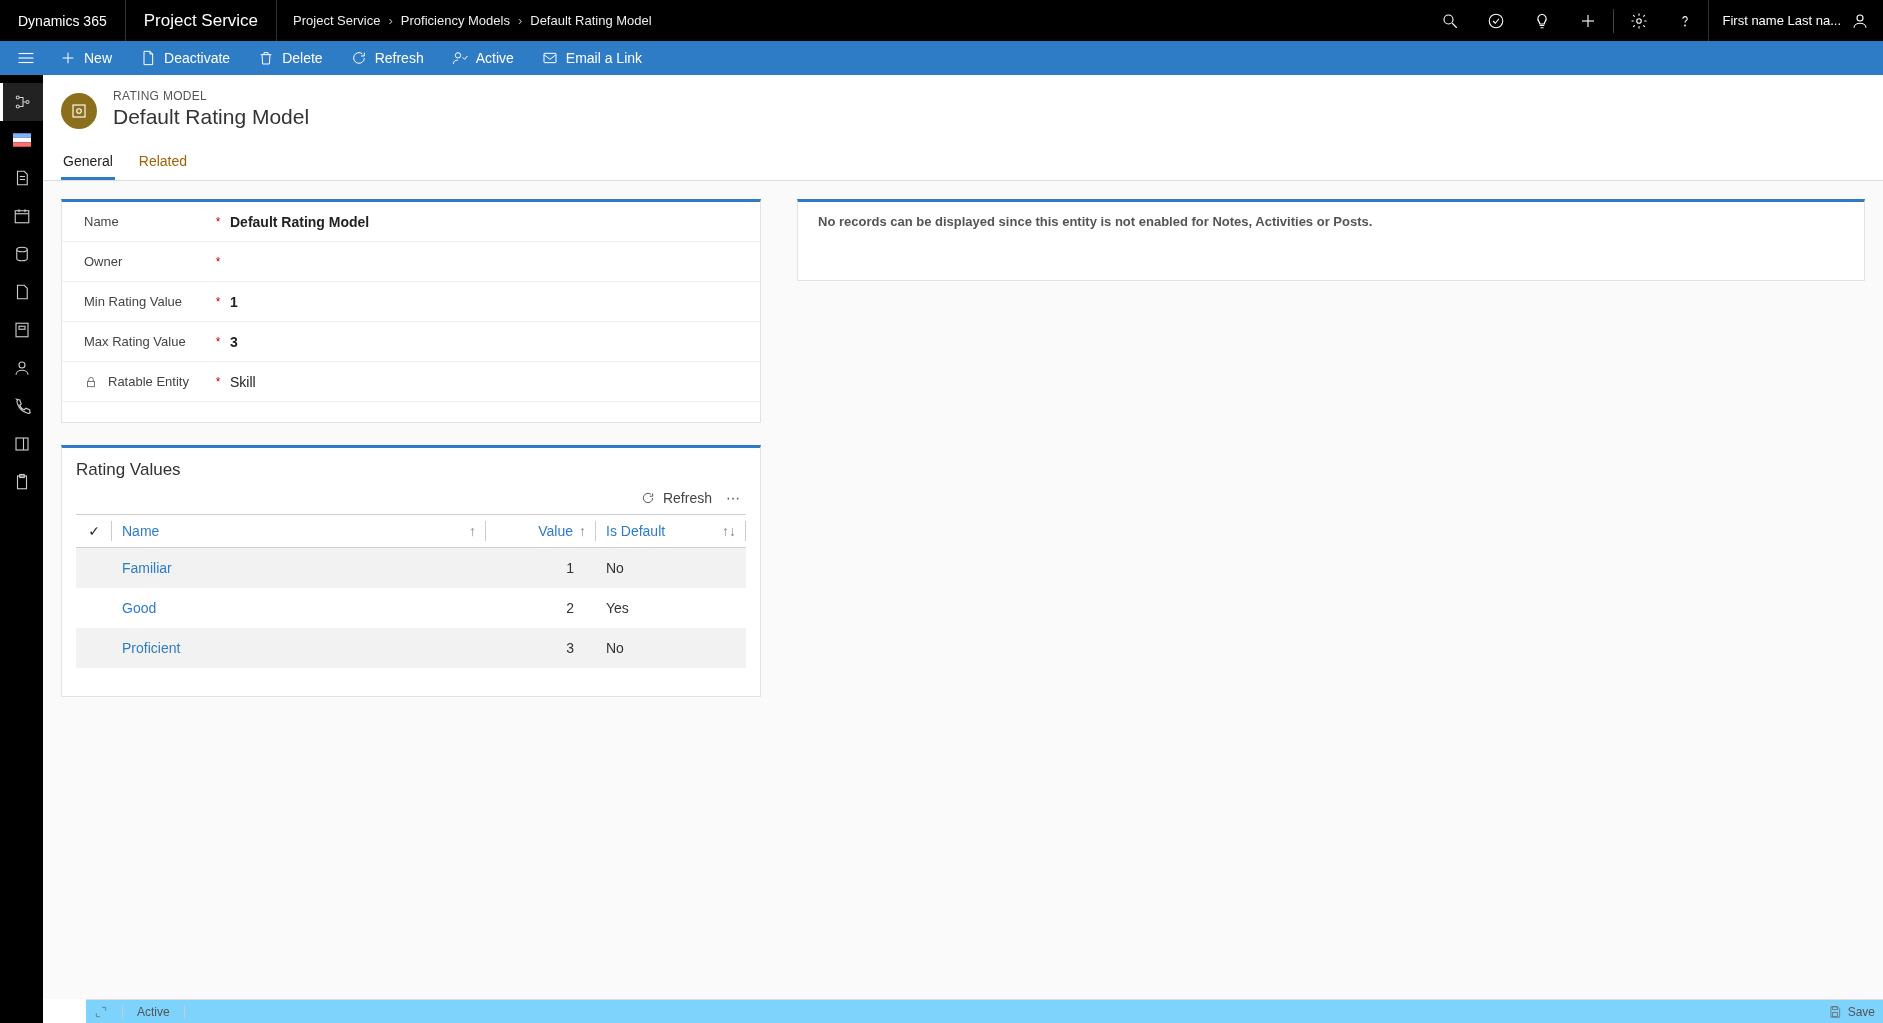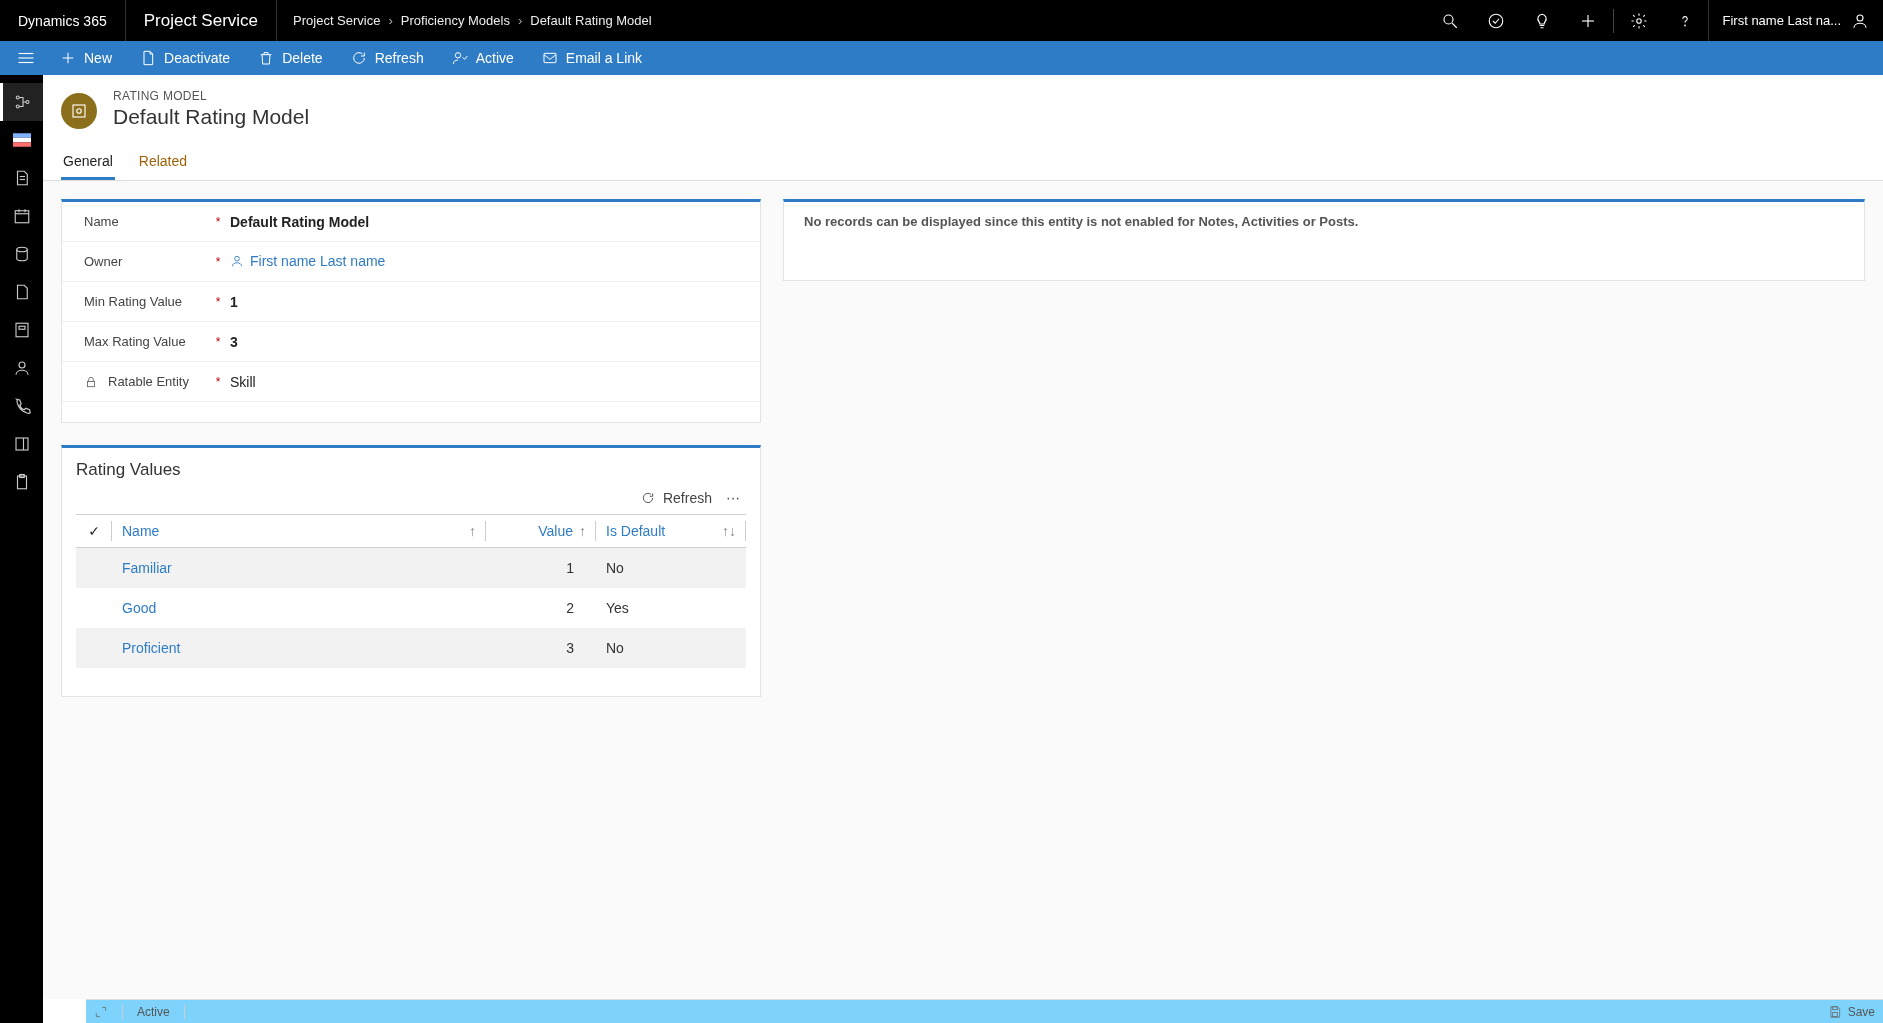--- a/index.html
+++ b/index.html
@@ -46,21 +46,21 @@
   .recordHeader .icon-box { width:36px; height:36px; border-radius:50%; background:#8c6f1b; display:flex; align-items:center; justify-content:center; margin-right:16px; margin-top:4px; }
   .recordHeader .icon-box svg { width:18px; height:18px; stroke:#fff; fill:none; stroke-width:1.5; }
   .recordHeader .titles .eyebrow { font-size:12px; color:#555; letter-spacing:0.3px; }
   .recordHeader .titles h1 { font-size:21px; font-weight:400; color:#333; margin-top:2px; }
 
   .tabs { display:flex; border-bottom:1px solid #ddd; padding: 0 18px; }
   .tabs .tab { padding: 8px 2px 8px 2px; margin-right:22px; font-size:14px; color:#a16207; cursor:pointer; }
   .tabs .tab.active { color:#222; border-bottom:3px solid #2E7CC5; font-weight:400; }
 
   .content { flex:1; overflow:auto; background:#fafafa; padding: 18px; }
-  .cols { display:flex; gap:22px; align-items:flex-start; }
+  .cols { display:flex; gap:36px; align-items:flex-start; }
   .panel { background:#fff; border:1px solid #e3e3e3; border-top:3px solid #2E7CC5; }
   .panel.left { width: 700px; }
   .panel.right { flex:1; min-height:82px; }
 
   
   .formrow { display:flex; align-items:center; min-height:40px; border-bottom:1px solid #eee; padding: 0 8px 0 22px; }
   .formrow:last-child { border-bottom:none; }
   .formrow .label { width:128px; font-size:13px; color:#444; display:flex; align-items:center; gap:6px; }
   .formrow .req { color:#c00; width:12px; text-align:center; font-size:12px; }
   .formrow .value { flex:1; font-size:14px; color:#222; font-weight:600; padding-left:6px; }
@@ -311,27 +311,20 @@
           <div style="display:flex; flex-direction:column; gap:22px;">
             <div class="panel left">
               <div class="formrow">
                 <div class="label">Name</div>
                 <div class="req">*</div>
                 <div class="value">Default Rating Model</div>
               </div>
               <div class="formrow">
                 <div class="label">Owner</div>
                 <div class="req">*</div>
-                <div class="value"><a href="#">
-                      <svg viewBox="0 0 24 24">
-                        <circle cx="12" cy="8" r="4"></circle>
-                        <path d="M4 21c0-4 4-6 8-6s8 2 8 6"></path>
-                      </svg>
-                      <span>First name Last name</span>
-                    </a></div>
               </div>
               <div class="formrow">
                 <div class="label">Min Rating Value</div>
                 <div class="req">*</div>
                 <div class="value">1</div>
               </div>
               <div class="formrow">
                 <div class="label">Max Rating Value</div>
                 <div class="req">*</div>
                 <div class="value">3</div>

